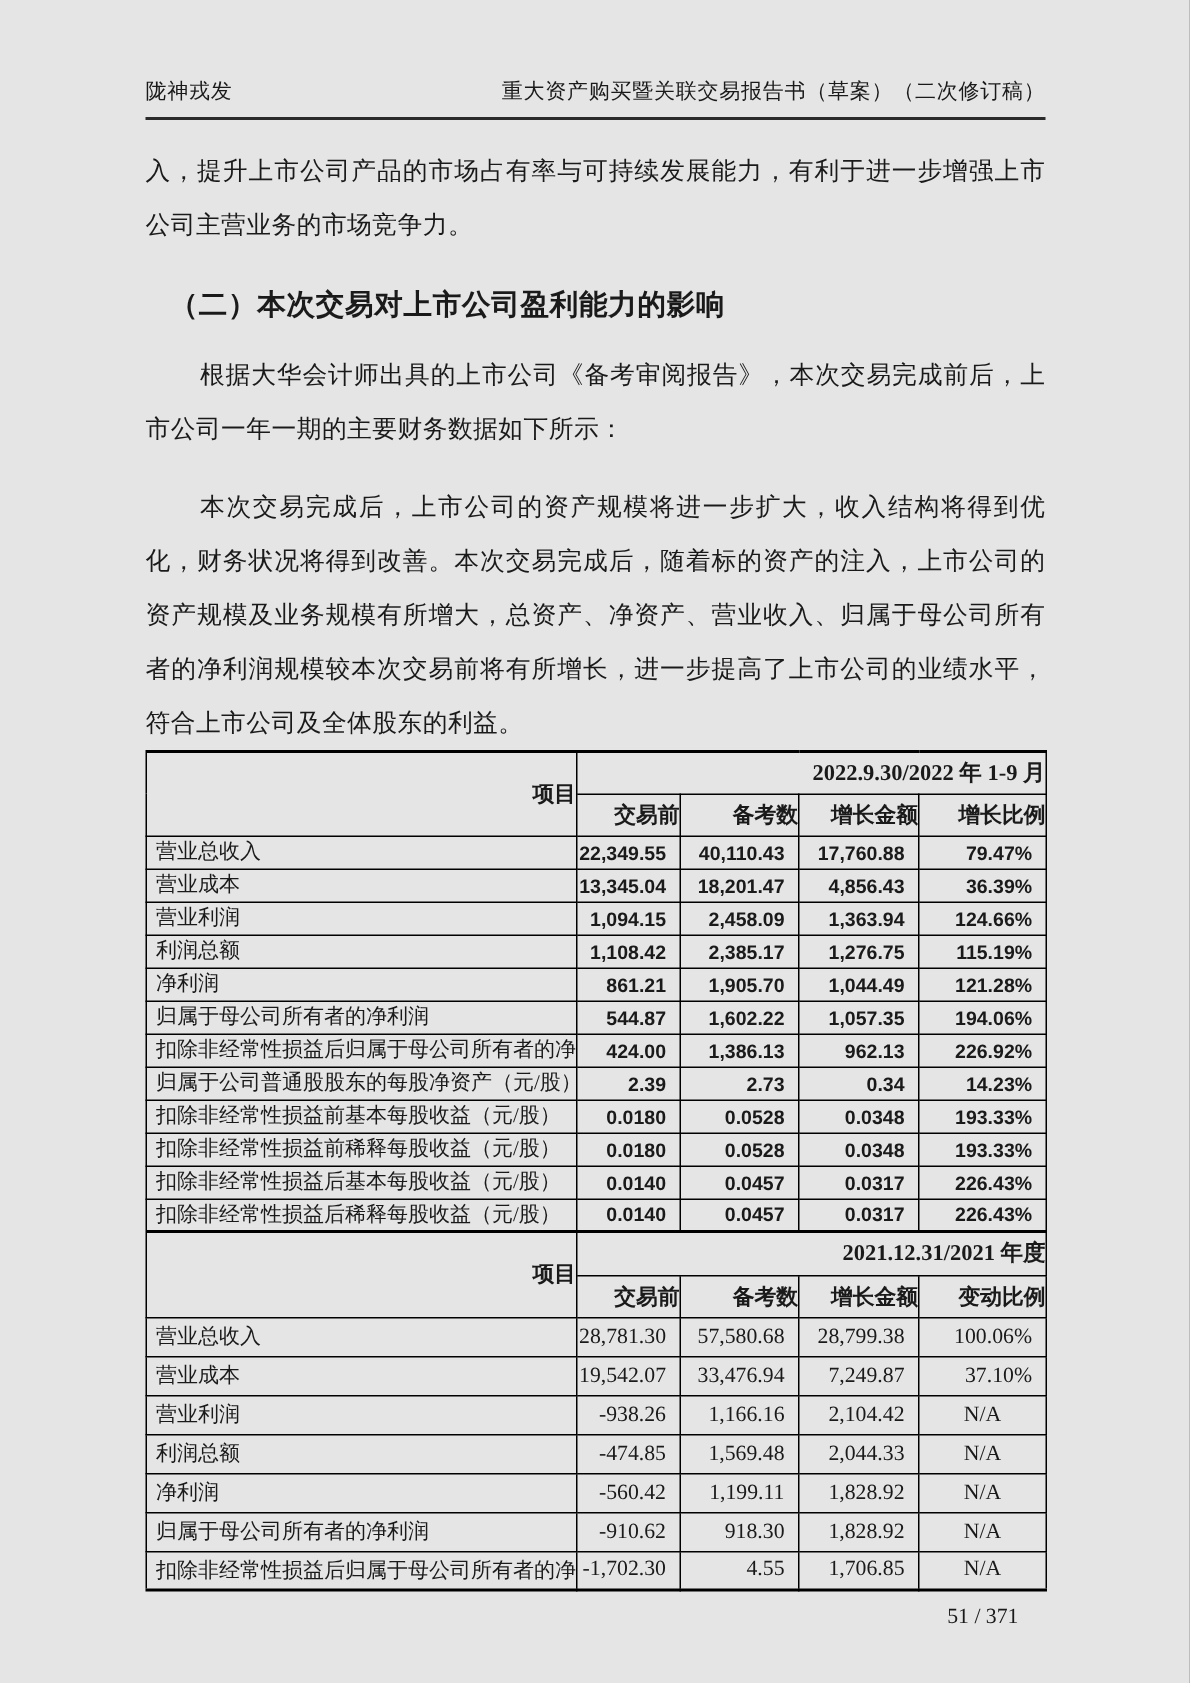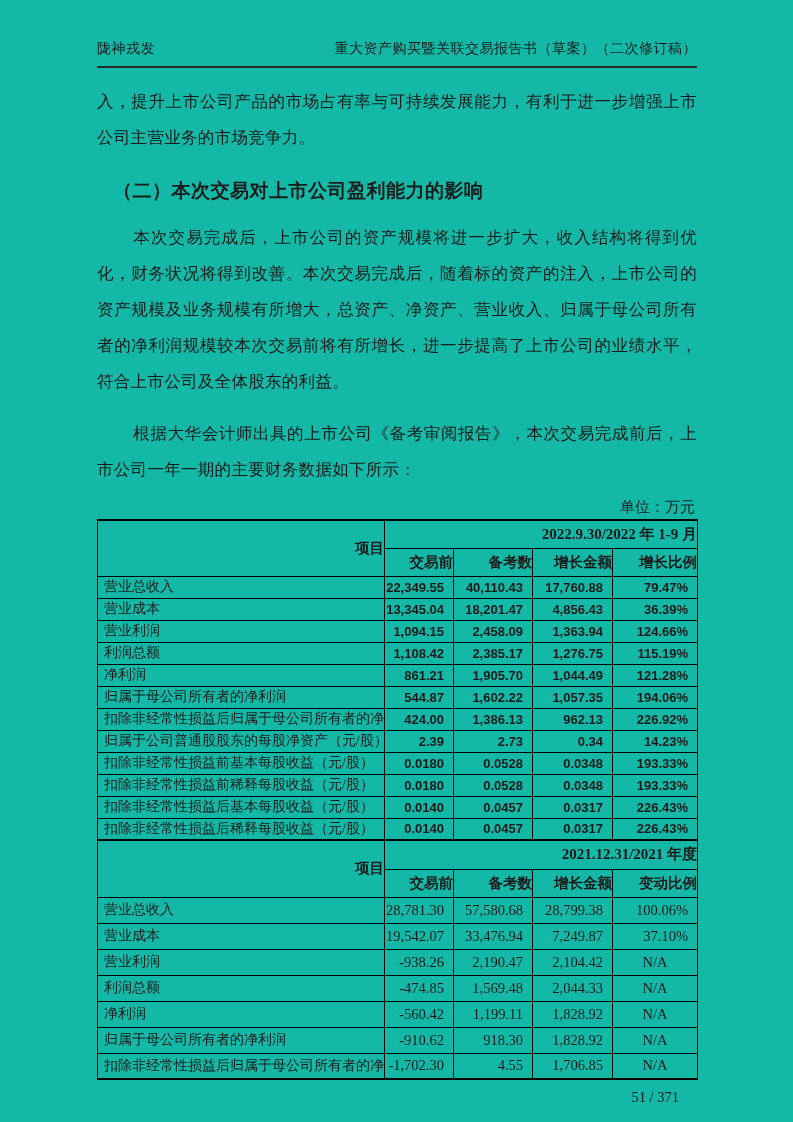--- a/index.html
+++ b/index.html
@@ -4,23 +4,23 @@
 <style>
   * { margin: 0; padding: 0; box-sizing: border-box; }
   html, body { background: #9e9e9e; }
   body { font-family: "Liberation Serif", "DejaVu Serif", serif; }
 
   .page {
     position: relative;
     width: 793px;
     height: 1122px;
     margin: 0 auto;
-    background: #14b8a6;
+    background: #e5e5e5;
     color: #1a1a1a;
-    padding: 40px 96px 0 97px;
+    padding: 52px 96px 0 97px;
     overflow: hidden;
   }
 
   
   .doc-header {
     display: flex;
     justify-content: space-between;
     align-items: flex-end;
     border-bottom: 2px solid #2b2b2b;
     padding-bottom: 8px;
@@ -119,25 +119,24 @@
 
   <div class="doc-header">
     <span>陇神戎发</span>
     <span>重大资产购买暨关联交易报告书（草案）（二次修订稿）</span>
   </div>
 
   <p class="para">入，提升上市公司产品的市场占有率与可持续发展能力，有利于进一步增强上市公司主营业务的市场竞争力。</p>
 
   <h2 class="section-heading">（二）本次交易对上市公司盈利能力的影响</h2>
 
+  <p class="para indent">根据大华会计师出具的上市公司《备考审阅报告》，本次交易完成前后，上市公司一年一期的主要财务数据如下所示：</p>
+
   <p class="para indent">本次交易完成后，上市公司的资产规模将进一步扩大，收入结构将得到优化，财务状况将得到改善。本次交易完成后，随着标的资产的注入，上市公司的资产规模及业务规模有所增大，总资产、净资产、营业收入、归属于母公司所有者的净利润规模较本次交易前将有所增长，进一步提高了上市公司的业绩水平，符合上市公司及全体股东的利益。</p>
 
-  <p class="para indent">根据大华会计师出具的上市公司《备考审阅报告》，本次交易完成前后，上市公司一年一期的主要财务数据如下所示：</p>
-
-  <div class="unit-label">单位：万元</div>
 
   <table id="table-2022">
     <colgroup>
       <col class="c-item">
         <col class="c1">
         <col class="c2">
         <col class="c3">
         <col class="c4">
     </colgroup>
     <thead>
@@ -271,21 +270,21 @@
         <tr>
           <td class="item-cell">营业成本</td>
           <td class="num-cell">19,542.07</td>
           <td class="num-cell">33,476.94</td>
           <td class="num-cell">7,249.87</td>
           <td class="num-cell">37.10%</td>
         </tr>
         <tr>
           <td class="item-cell">营业利润</td>
           <td class="num-cell">-938.26</td>
-          <td class="num-cell">2,190.47</td>
+          <td class="num-cell">1,166.16</td>
           <td class="num-cell">2,104.42</td>
           <td class="num-cell na">N/A</td>
         </tr>
         <tr>
           <td class="item-cell">利润总额</td>
           <td class="num-cell">-474.85</td>
           <td class="num-cell">1,569.48</td>
           <td class="num-cell">2,044.33</td>
           <td class="num-cell na">N/A</td>
         </tr>

